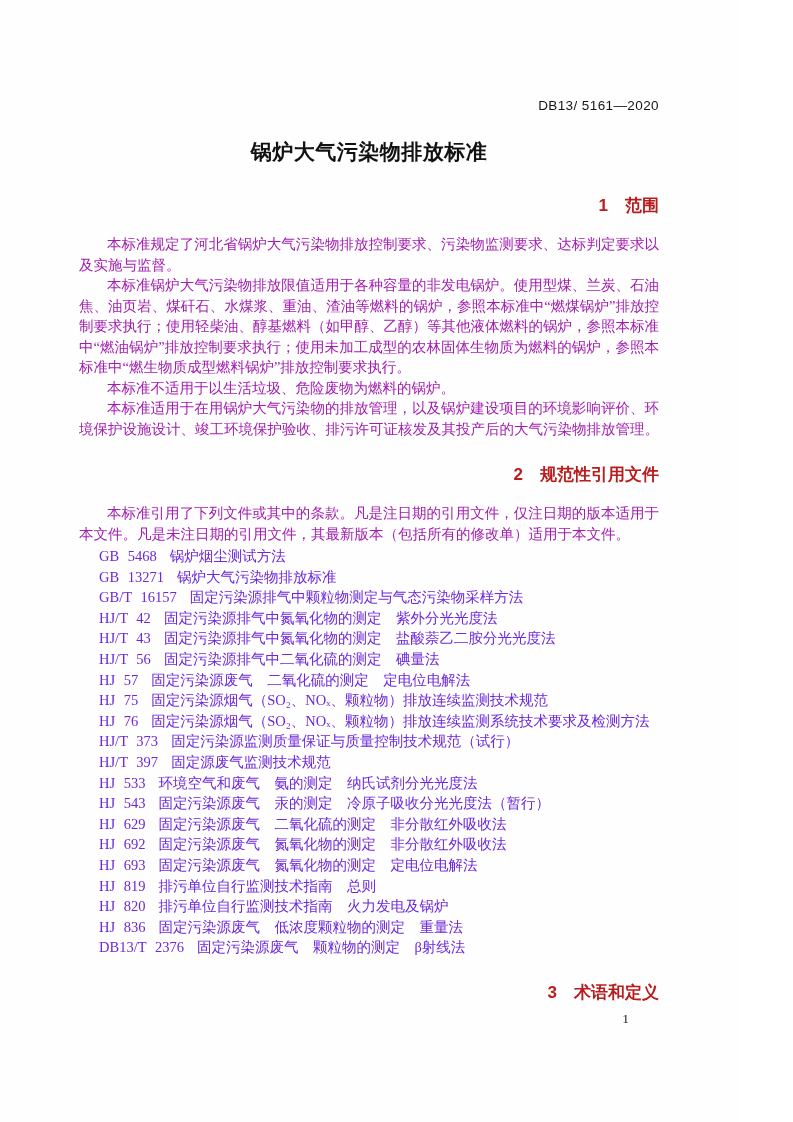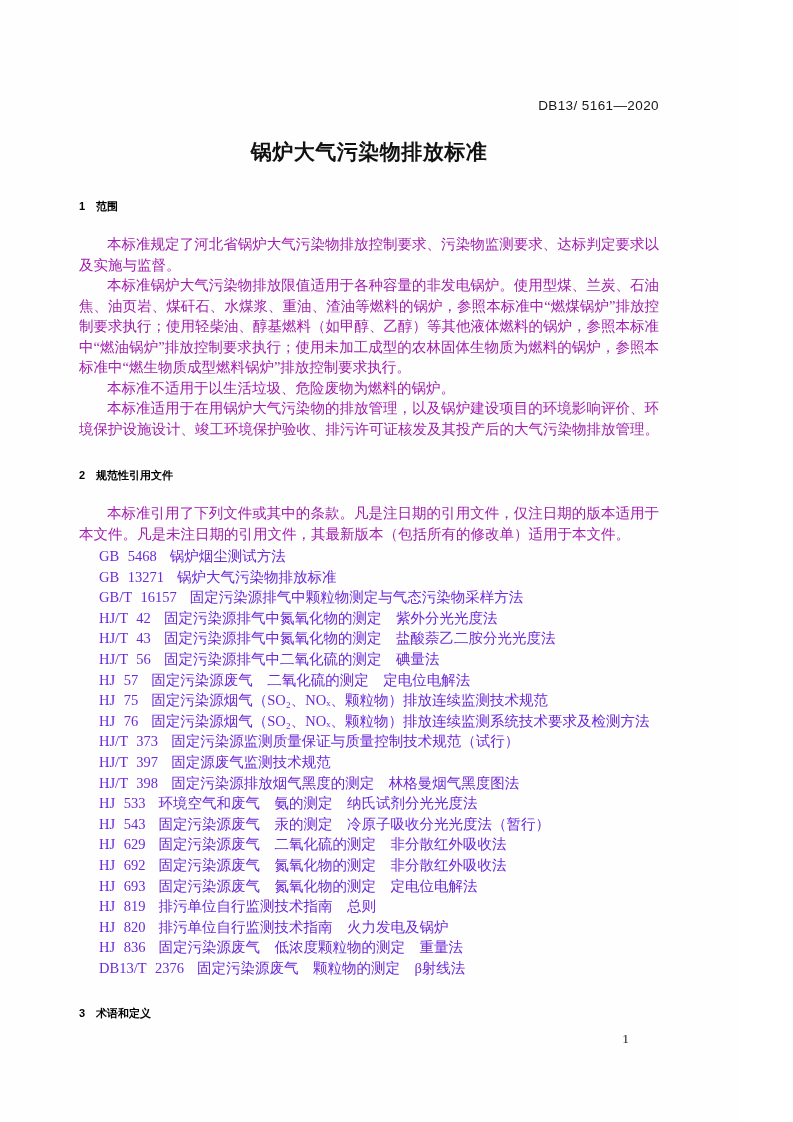--- a/index.html
+++ b/index.html
@@ -27,23 +27,24 @@
     margin-top: 24px;
     text-align: center;
     font-family: "Liberation Sans", "DejaVu Sans", sans-serif;
     font-size: 21px; line-height: 28px;
     font-weight: 700;
     letter-spacing: 0.5px;
     color: #111;
   }
   .sec-heading {
     font-family: "Liberation Sans", "DejaVu Sans", sans-serif;
-    font-size: 11px; line-height: 16px;
+    font-size: 17px; line-height: 16px;
     font-weight: 700;
-    color: #000000;
+    color: #b91c1c;
+    text-align: right;
   }
   .sec-heading.s1 { margin-top: 32px; }
   .sec-heading.s2 { margin-top: 28px; }
   .sec-heading.s3 { margin-top: 27px; }
   .para-group { margin-top: 20px; }
   .para {
     font-size: 14.5px;
     line-height: 20.5px;
     text-align: justify;
     text-indent: 28px;
@@ -108,21 +109,20 @@
       <div class="ref-line"><span class="ref-code">HJ 57</span><span class="ref-title">固定污染源废气　二氧化硫的测定　定电位电解法</span></div>
 
       <div class="ref-line"><span class="ref-code">HJ 75</span><span class="ref-title">固定污染源烟气（SO₂、NOₓ、颗粒物）排放连续监测技术规范</span></div>
 
       <div class="ref-line"><span class="ref-code">HJ 76</span><span class="ref-title">固定污染源烟气（SO₂、NOₓ、颗粒物）排放连续监测系统技术要求及检测方法</span></div>
 
       <div class="ref-line"><span class="ref-code">HJ/T 373</span><span class="ref-title">固定污染源监测质量保证与质量控制技术规范（试行）</span></div>
 
       <div class="ref-line"><span class="ref-code">HJ/T 397</span><span class="ref-title">固定源废气监测技术规范</span></div>
 
-      <div class="ref-line"><span class="ref-code">HJ/T 398</span><span class="ref-title">固定污染源排放烟气黑度的测定　林格曼烟气黑度图法</span></div>
 
       <div class="ref-line"><span class="ref-code">HJ 533</span><span class="ref-title">环境空气和废气　氨的测定　纳氏试剂分光光度法</span></div>
 
       <div class="ref-line"><span class="ref-code">HJ 543</span><span class="ref-title">固定污染源废气　汞的测定　冷原子吸收分光光度法（暂行）</span></div>
 
       <div class="ref-line"><span class="ref-code">HJ 629</span><span class="ref-title">固定污染源废气　二氧化硫的测定　非分散红外吸收法</span></div>
 
       <div class="ref-line"><span class="ref-code">HJ 692</span><span class="ref-title">固定污染源废气　氮氧化物的测定　非分散红外吸收法</span></div>
 
       <div class="ref-line"><span class="ref-code">HJ 693</span><span class="ref-title">固定污染源废气　氮氧化物的测定　定电位电解法</span></div>

